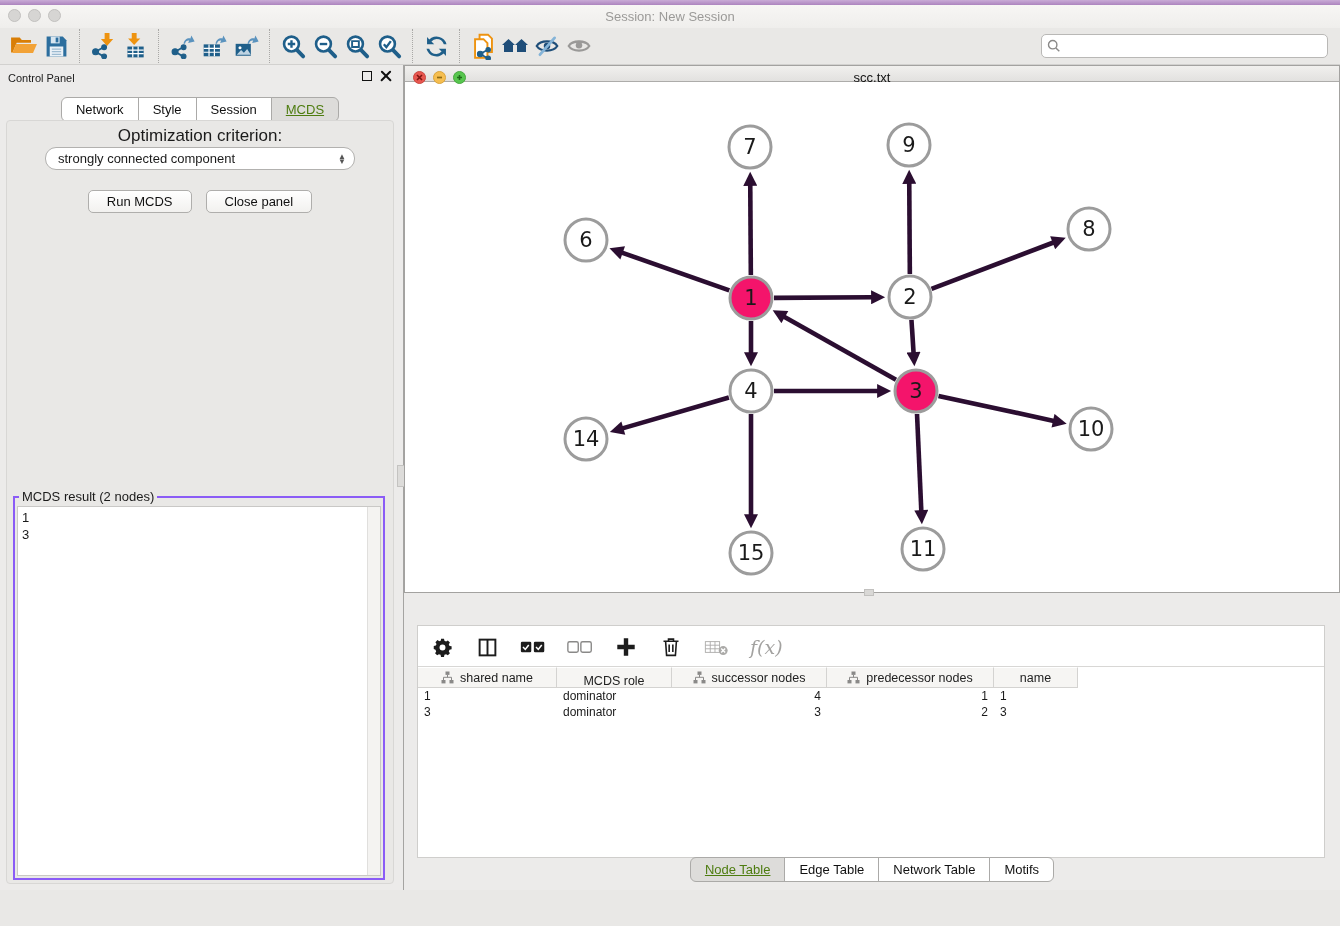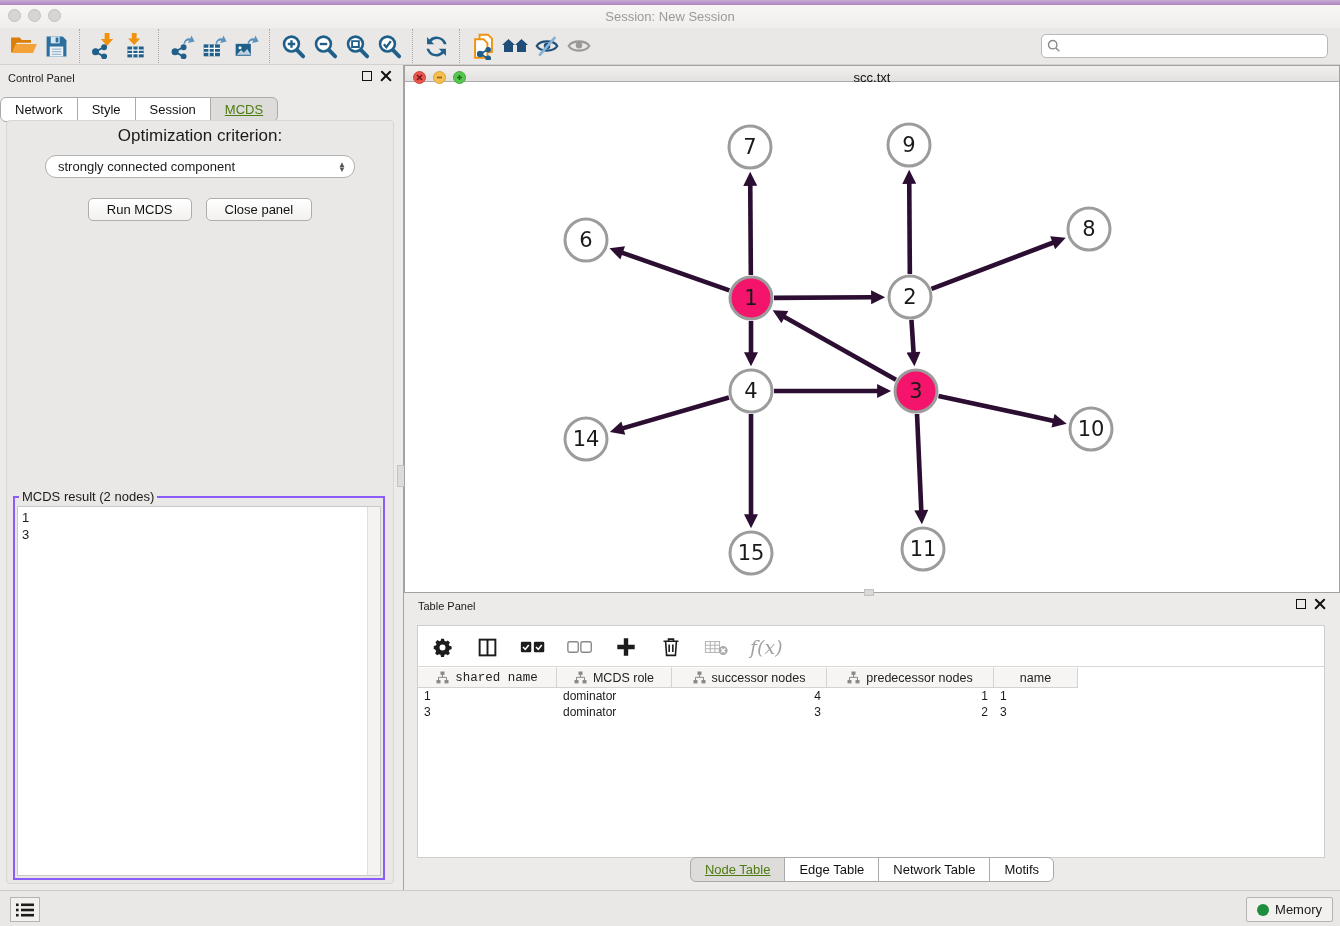--- a/index.html
+++ b/index.html
@@ -28,31 +28,31 @@
   .control-panel { position:absolute; top:65px; left:0; width:400px; bottom:36px; background:#ECEBEA; }
   .panel-header { position:relative; height:26px; display:flex; align-items:center; padding:0 8px; }
   .panel-title { font-size:11px; color:#1a1a1a; }
   .panel-ctrls { position:absolute; right:8px; top:5px; display:flex; gap:8px; align-items:center; }
   .float-btn { width:10px; height:10px; border:1.5px solid #111; background:transparent; }
   .close-x { width:12px; height:12px; position:relative; }
   .close-x:before,.close-x:after { content:""; position:absolute; left:-1px; top:5px; width:14px; height:2.4px;
     background:#111; border-radius:1px; }
   .close-x:before { transform:rotate(45deg); } .close-x:after { transform:rotate(-45deg); }
 
-  .cp-tabs { position:absolute; top:32px; left:0; width:100%; display:flex; }
+  .cp-tabs { position:absolute; top:32px; left:0; width:100%; display:flex; justify-content:center; }
   .tab { border:1px solid #ABAAA8; background:#fff; padding:4px 14px; font-size:13px; margin-left:-1px;
     color:#111; white-space:nowrap; }
   .tab:first-child { border-radius:6px 0 0 6px; margin-left:0; }
   .tab:last-child { border-radius:0 6px 6px 0; }
   .tab.active { background:#DDDCDA; color:#4d7c0f;text-decoration:underline; }
 
   .cp-body { position:absolute; top:55px; left:6px; right:6px; bottom:6px; background:#E9E8E6;
     border:1px solid #D8D7D5; border-radius:4px; }
   .opt-label { margin-top:5px; text-align:center; font-size:17px; }
-  .select-box { margin:9px auto 0; width:310px; height:23px; background:#fff; border:1px solid #B2B1AF;
+  .select-box { margin:1px auto 0; width:310px; height:23px; background:#fff; border:1px solid #B2B1AF;
     border-radius:11px; display:flex; align-items:center; padding:0 8px 0 12px; font-size:13px; }
   .select-box .arrows { margin-left:auto; display:flex; flex-direction:column; line-height:5px;
     font-size:8px; color:#555; }
   .btn-row { margin-top:20px; display:flex; justify-content:center; gap:14px; }
   .push-btn { background:linear-gradient(#FFFFFF,#F2F1EF); border:1px solid #AFAEAC; border-radius:5px;
     padding:3px 18px; font-size:13px; color:#111; }
 
   fieldset.result-group { position:absolute; left:6px; right:8px; top:368px; bottom:3px;
     border:2px solid #8b5cf6; padding:2px; }
   fieldset.result-group legend { font-size:13px; padding:0 3px; margin-left:2px; }
@@ -403,27 +403,20 @@
           <g>
             <circle cx="346" cy="463" r="21" fill="#FFFFFF" stroke="#9C9C9C" stroke-width="3"></circle>
             <text x="346" y="470" text-anchor="middle" font-family="DejaVu Sans, sans-serif" font-size="21" fill="#1a1a1a">15</text>
           </g>
         </svg>
     </div>
   </div>
 
   <div class="table-panel">
     <div class="hsplit-handle"></div>
-    <div class="panel-header" style="padding-left:14px;">
-      <span class="panel-title">Table Panel</span>
-      <span class="panel-ctrls" style="right:14px;">
-        <span class="float-btn"></span>
-        <span class="close-x"></span>
-      </span>
-    </div>
     <div class="tp-box">
       <div class="tp-toolbar" id="tp-toolbar">
           <div class="tp-icon">
             <svg width="21" height="21" viewBox="0 0 24 24" fill="#1c1c1c">
               <path d="M10.3 2h3.4l.5 2.4 1.9.8 2-1.3 2.4 2.4-1.3 2 .8 1.9 2.4.5v3.4l-2.4.5-.8 1.9 1.3 2-2.4 2.4-2-1.3-1.9.8-.5 2.4h-3.4l-.5-2.4-1.9-.8-2 1.3-2.4-2.4 1.3-2-.8-1.9L2 13.7v-3.4l2.4-.5.8-1.9-1.3-2 2.4-2.4 2 1.3 1.9-.8z"></path>
               <circle cx="12" cy="12" r="3.4" fill="#fff"></circle>
             </svg>
           </div>
           <div class="tp-icon">
             <svg width="21" height="21" viewBox="0 0 24 24" fill="none" stroke="#1c1c1c" stroke-width="2.2">
@@ -466,32 +459,32 @@
               </g>
               <circle cx="21.5" cy="15" r="5" fill="#ABAAA8"></circle>
               <path d="M19.3 12.8l4.4 4.4M23.7 12.8l-4.4 4.4" stroke="#fff" stroke-width="1.6"></path>
             </svg>
           </div>
           <div class="tp-icon disabled">
             <span class="fx">f(x)</span>
           </div>
         </div>
       <div class="tbl-header" id="tbl-header">
-          <div class="th-cell" style="width: 139px; font-family: Liberation Mono, monospace;">
+          <div class="th-cell" style="width: 139px;">
             <svg width="13" height="13" viewBox="0 0 13 13">
               <g fill="#8A8988">
                 <rect x="4.5" y="0.5" width="4" height="3.4"></rect>
                 <rect x="0.5" y="9" width="4" height="3.4"></rect>
                 <rect x="8.5" y="9" width="4" height="3.4"></rect>
               </g>
               <path d="M6.5 4v2.3M2.5 9V6.3h8V9" stroke="#8A8988" fill="none"></path>
             </svg>
             <span>shared name</span>
           </div>
-          <div class="th-cell" style="width: 115px;">
+          <div class="th-cell" style="width: 115px; flex-direction: column;">
             <svg width="13" height="13" viewBox="0 0 13 13">
               <g fill="#8A8988">
                 <rect x="4.5" y="0.5" width="4" height="3.4"></rect>
                 <rect x="0.5" y="9" width="4" height="3.4"></rect>
                 <rect x="8.5" y="9" width="4" height="3.4"></rect>
               </g>
               <path d="M6.5 4v2.3M2.5 9V6.3h8V9" stroke="#8A8988" fill="none"></path>
             </svg>
             <span>MCDS role</span>
           </div>
@@ -539,32 +532,14 @@
         </div>
     </div>
     <div class="tp-tabs" id="tp-tabs">
         <div class="tab active">Node Table</div>
         <div class="tab">Edge Table</div>
         <div class="tab">Network Table</div>
         <div class="tab">Motifs</div>
       </div>
   </div>
 
-  <div class="statusbar">
-    <div class="list-btn">
-      <svg width="20" height="16" viewBox="0 0 20 16">
-        <g fill="#1c1c1c">
-          <rect x="1" y="1.5" width="2.6" height="2.6"></rect>
-            <rect x="6" y="1.5" width="13" height="2.6"></rect>
-          <rect x="1" y="6.7" width="2.6" height="2.6"></rect>
-            <rect x="6" y="6.7" width="13" height="2.6"></rect>
-          <rect x="1" y="11.9" width="2.6" height="2.6"></rect>
-            <rect x="6" y="11.9" width="13" height="2.6"></rect>
-        </g>
-      </svg>
-    </div>
-    <div class="memory-btn">
-      <span class="mem-dot" id="mem-dot" style="background: rgb(30, 142, 62);"></span>
-      <span>Memory</span>
-    </div>
-  </div>
 
 </div>
 
 </body></html>

